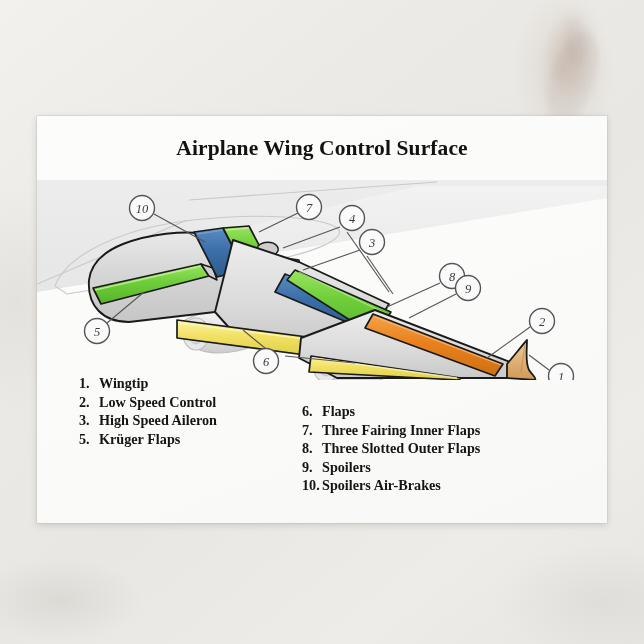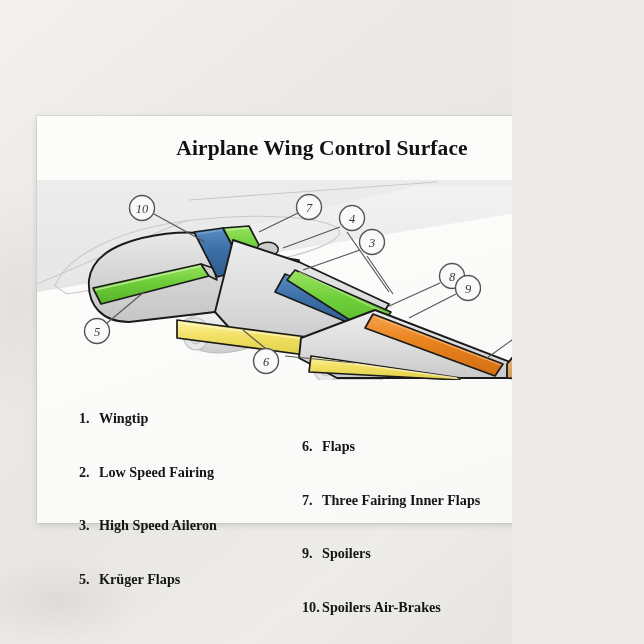--- a/index.html
+++ b/index.html
@@ -1,21 +1,21 @@
 <!DOCTYPE html>
 <html><head>
 <meta charset="utf-8">
 <style>
   html,body{margin:0;padding:0;}
   body{
     width:644px;height:644px;overflow:hidden;
     font-family:"Liberation Serif", serif;
     background:#eceae7;
   }
-  #stage{position:relative;width:512px;height:644px;overflow:hidden;}
+  #stage{position:relative;width:644px;height:644px;overflow:hidden;}
 
   
   .bg{position:absolute;inset:0;
     background:
       radial-gradient(ellipse 70px 110px at 563px 70px, rgba(176,150,130,.30) 0%, rgba(190,175,160,.12) 42%, rgba(255,255,255,0) 72%),
       radial-gradient(ellipse 40px 70px at 572px 52px, rgba(150,120,100,.22) 0%, rgba(255,255,255,0) 70%),
       radial-gradient(ellipse 120px 60px at 60px 600px, rgba(170,165,158,.20) 0%, rgba(255,255,255,0) 70%),
       radial-gradient(ellipse 150px 80px at 600px 600px, rgba(175,170,162,.16) 0%, rgba(255,255,255,0) 70%),
       radial-gradient(ellipse 90px 160px at 14px 300px, rgba(175,170,164,.14) 0%, rgba(255,255,255,0) 72%),
       linear-gradient(142deg,#f2f1ee 0%,#eceae6 30%,#e9e7e3 55%,#eeece9 80%,#e7e5e1 100%);
@@ -38,21 +38,21 @@
   
   .diagram{position:absolute;left:0;top:64px;width:570px;height:200px;font-style:italic;}
   .diagram svg{display:block;width:570px;height:200px;}
 
   
   .legend{position:absolute;left:0;top:258px;width:570px;height:130px;}
   .legend-col{position:absolute;font-size:14.2px;font-weight:bold;color:#151515;line-height:18.6px;
     font-family:"Liberation Serif", serif;white-space:nowrap;}
   .legend-col.left{left:42px;top:0px;}
   .legend-col.right{left:265px;top:28px;}
-  .legend-row{display:block;margin-top:35px;}
+  .legend-row{display:block;}
   .legend-num{display:inline-block;min-width:20px;}
 
   
   .cal-txt{font-family:"Liberation Serif", serif;font-size:12.5px;fill:#3a3a3a;}
 </style>
 </head>
 <body>
 
 <div id="stage">
 
@@ -262,28 +262,29 @@
           <circle cx="524" cy="196" r="12.5" fill="#fafafa" stroke="#555" stroke-width="1.4"></circle>
           <text class="cal-txt" x="524" y="200.6" text-anchor="middle">1</text>
         </g>
       </svg>
     </div>
 
     <div class="legend">
 
       <div class="legend-col left">
         <span class="legend-row"><span class="legend-num">1.</span><span>Wingtip</span></span>
-        <span class="legend-row"><span class="legend-num">2.</span><span>Low Speed Fairing</span></span>
+        <span class="legend-row"><span class="legend-num">2.</span><span>Low Speed Control</span></span>
         <span class="legend-row"><span class="legend-num">3.</span><span>High Speed Aileron</span></span>
         <span class="legend-row"><span class="legend-num">5.</span><span>Krüger Flaps</span></span>
       </div>
 
       <div class="legend-col right">
         <span class="legend-row"><span class="legend-num">6.</span><span>Flaps</span></span>
         <span class="legend-row"><span class="legend-num">7.</span><span>Three Fairing Inner Flaps</span></span>
+        <span class="legend-row"><span class="legend-num">8.</span><span>Three Slotted Outer Flaps</span></span>
         <span class="legend-row"><span class="legend-num">9.</span><span>Spoilers</span></span>
         <span class="legend-row"><span class="legend-num">10.</span><span>Spoilers Air-Brakes</span></span>
       </div>
 
     </div>
 
   </div>
 </div>
 
 </body></html>

